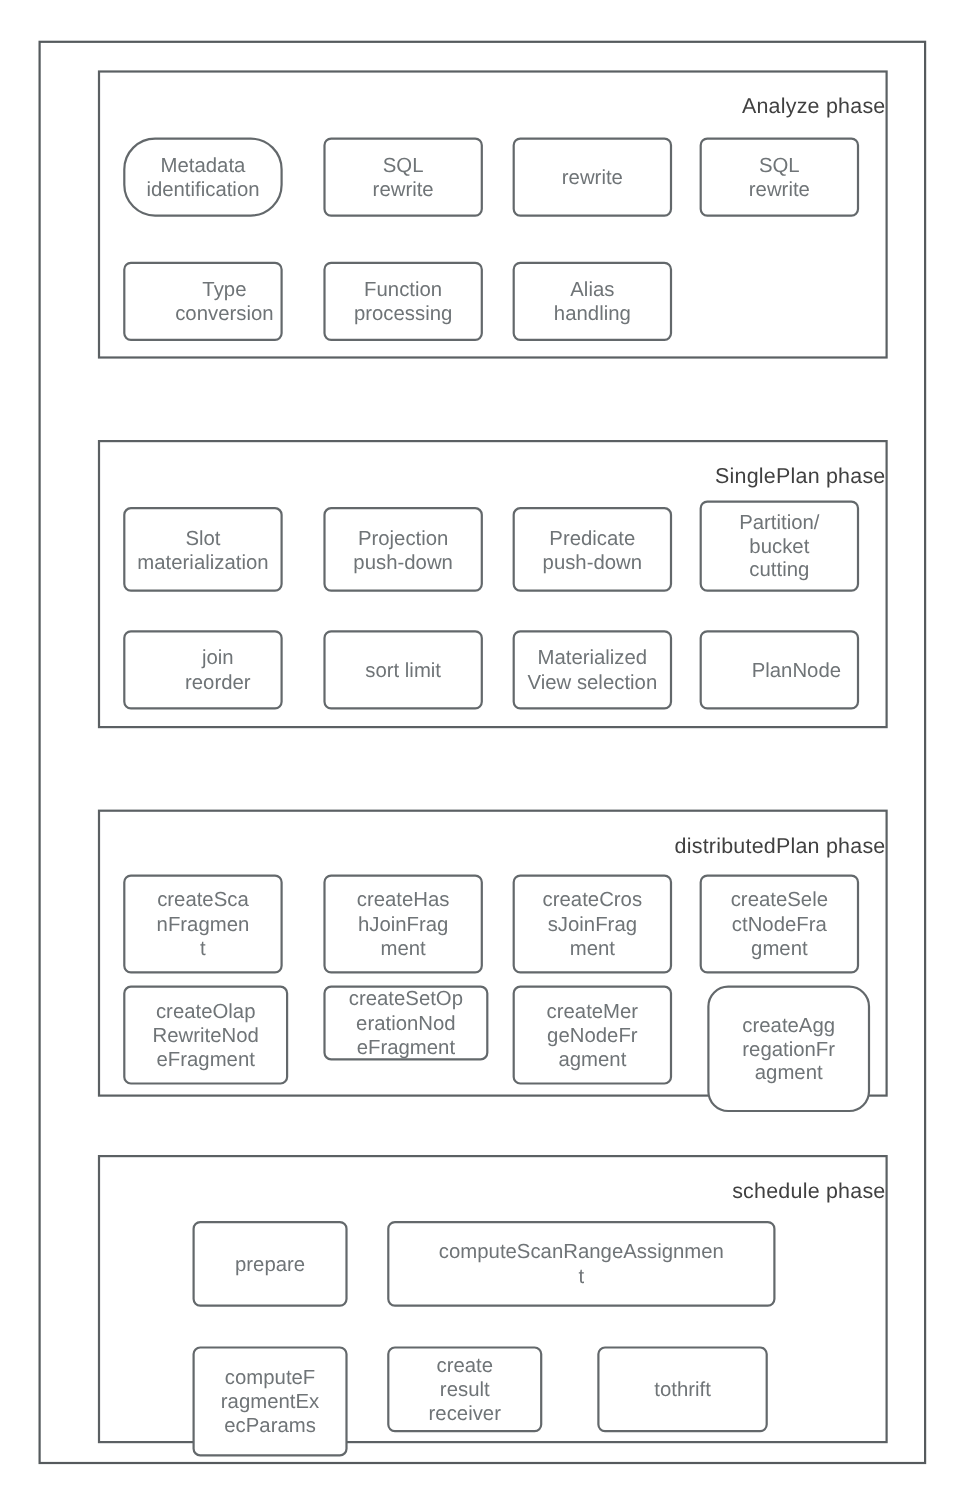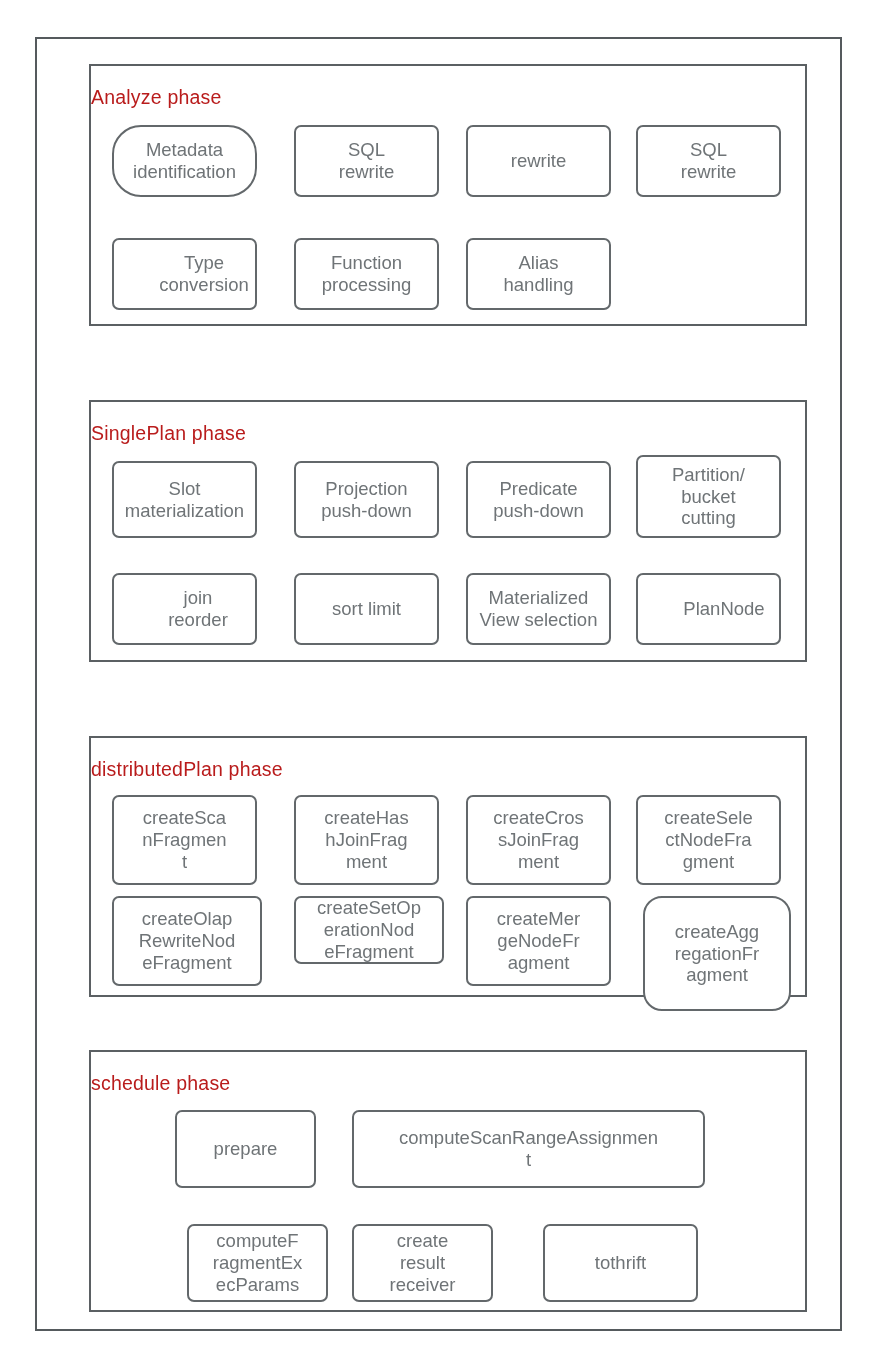--- a/index.html
+++ b/index.html
@@ -35,23 +35,23 @@
     background: #ffffff;
     left: 52px;
     width: 718px;
   }
 
   .phase-title {
     position: absolute;
     top: 20px;
     left: 0;
     width: 100%;
-    text-align: left;
+    text-align: right;
     font-size: 19.5px;
-    color: #b91c1c;
+    color: #404040;
     letter-spacing: 0.2px;
     white-space: pre;
   }
 
   
   .item-box {
     position: absolute;
     box-sizing: border-box;
     border: 2.4px solid #63686b;
     border-radius: 7px;
@@ -163,21 +163,21 @@
 agment</div>
   </div>
 
   <div class="phase-box" style="top:1011px; height:262px;">
     <div class="phase-title">schedule phase</div>
 
     <div class="item-box" style="left:84px;  top:58px;  width:141px; height:78px;">prepare</div>
     <div class="item-box" style="left:261px; top:58px;  width:353px; height:78px;">computeScanRangeAssignmen
 t</div>
 
-    <div class="item-box" style="left:96px;  top:172px; width:141px; height:78px;">computeF
+    <div class="item-box" style="left:84px;  top:172px; width:141px; height:100px;">computeF
 ragmentEx
 ecParams</div>
     <div class="item-box" style="left:261px; top:172px; width:141px; height:78px;">create
 result
 receiver</div>
     <div class="item-box" style="left:452px; top:172px; width:155px; height:78px;">tothrift</div>
   </div>
 
 </div>
 

